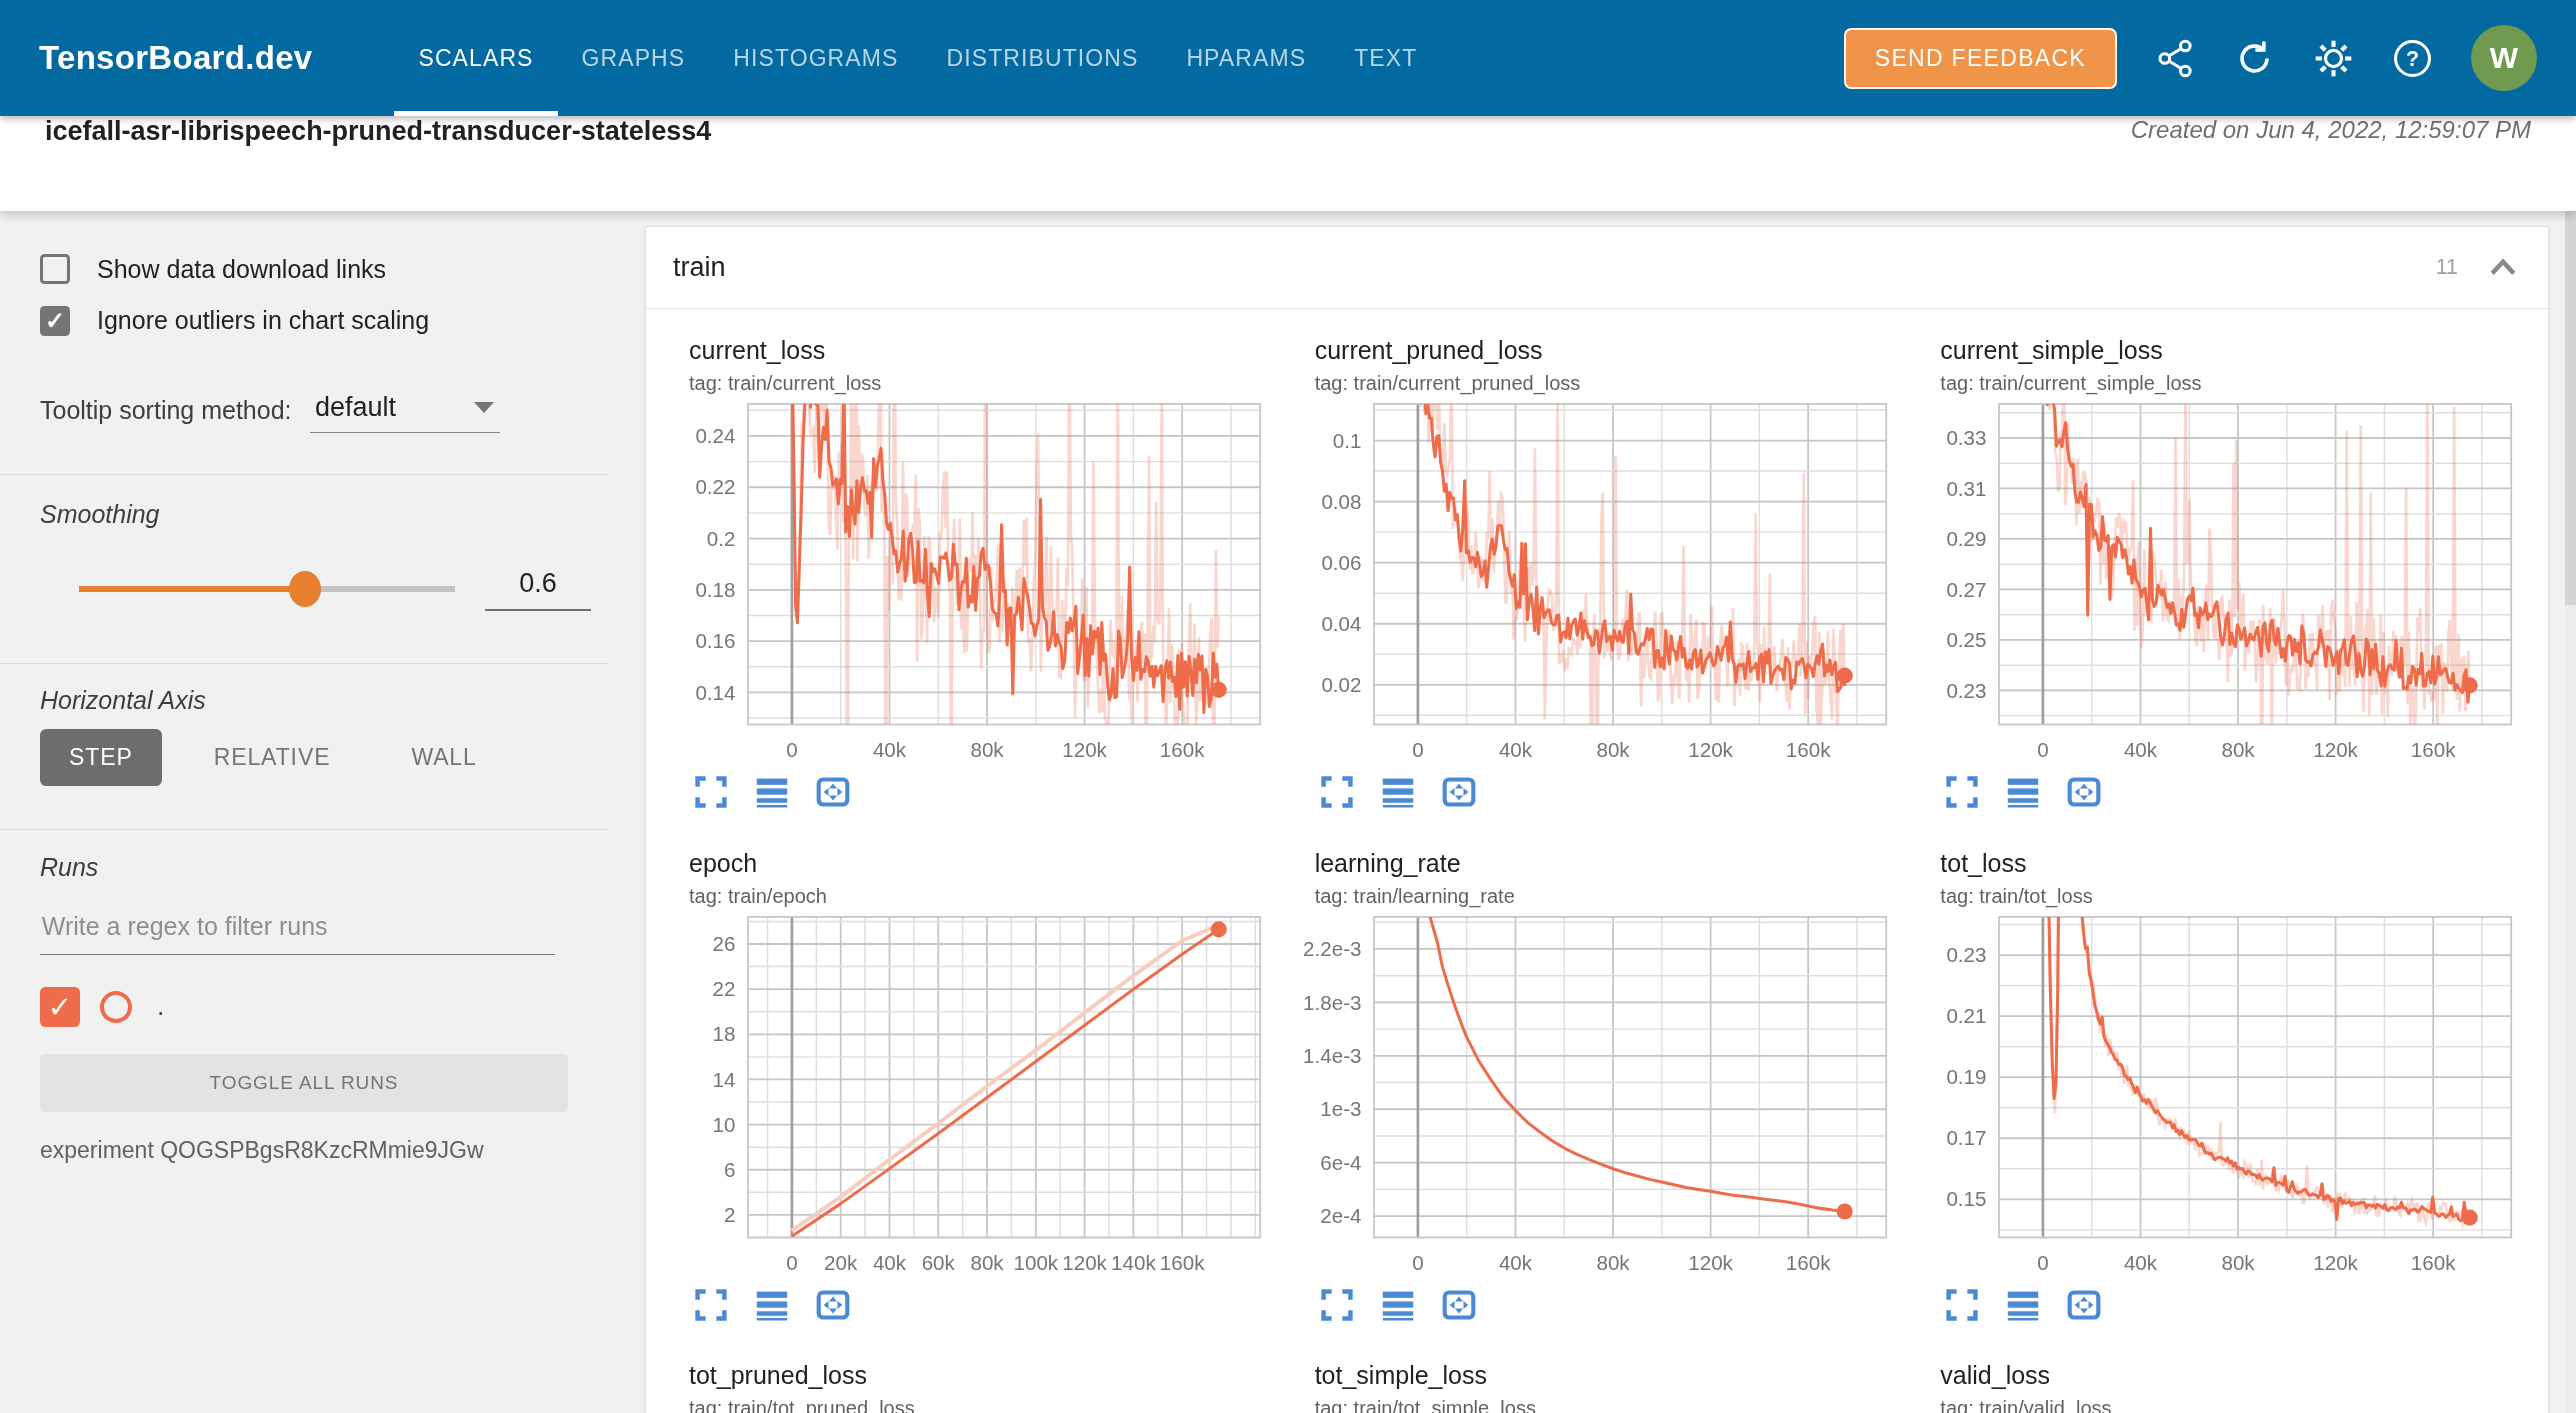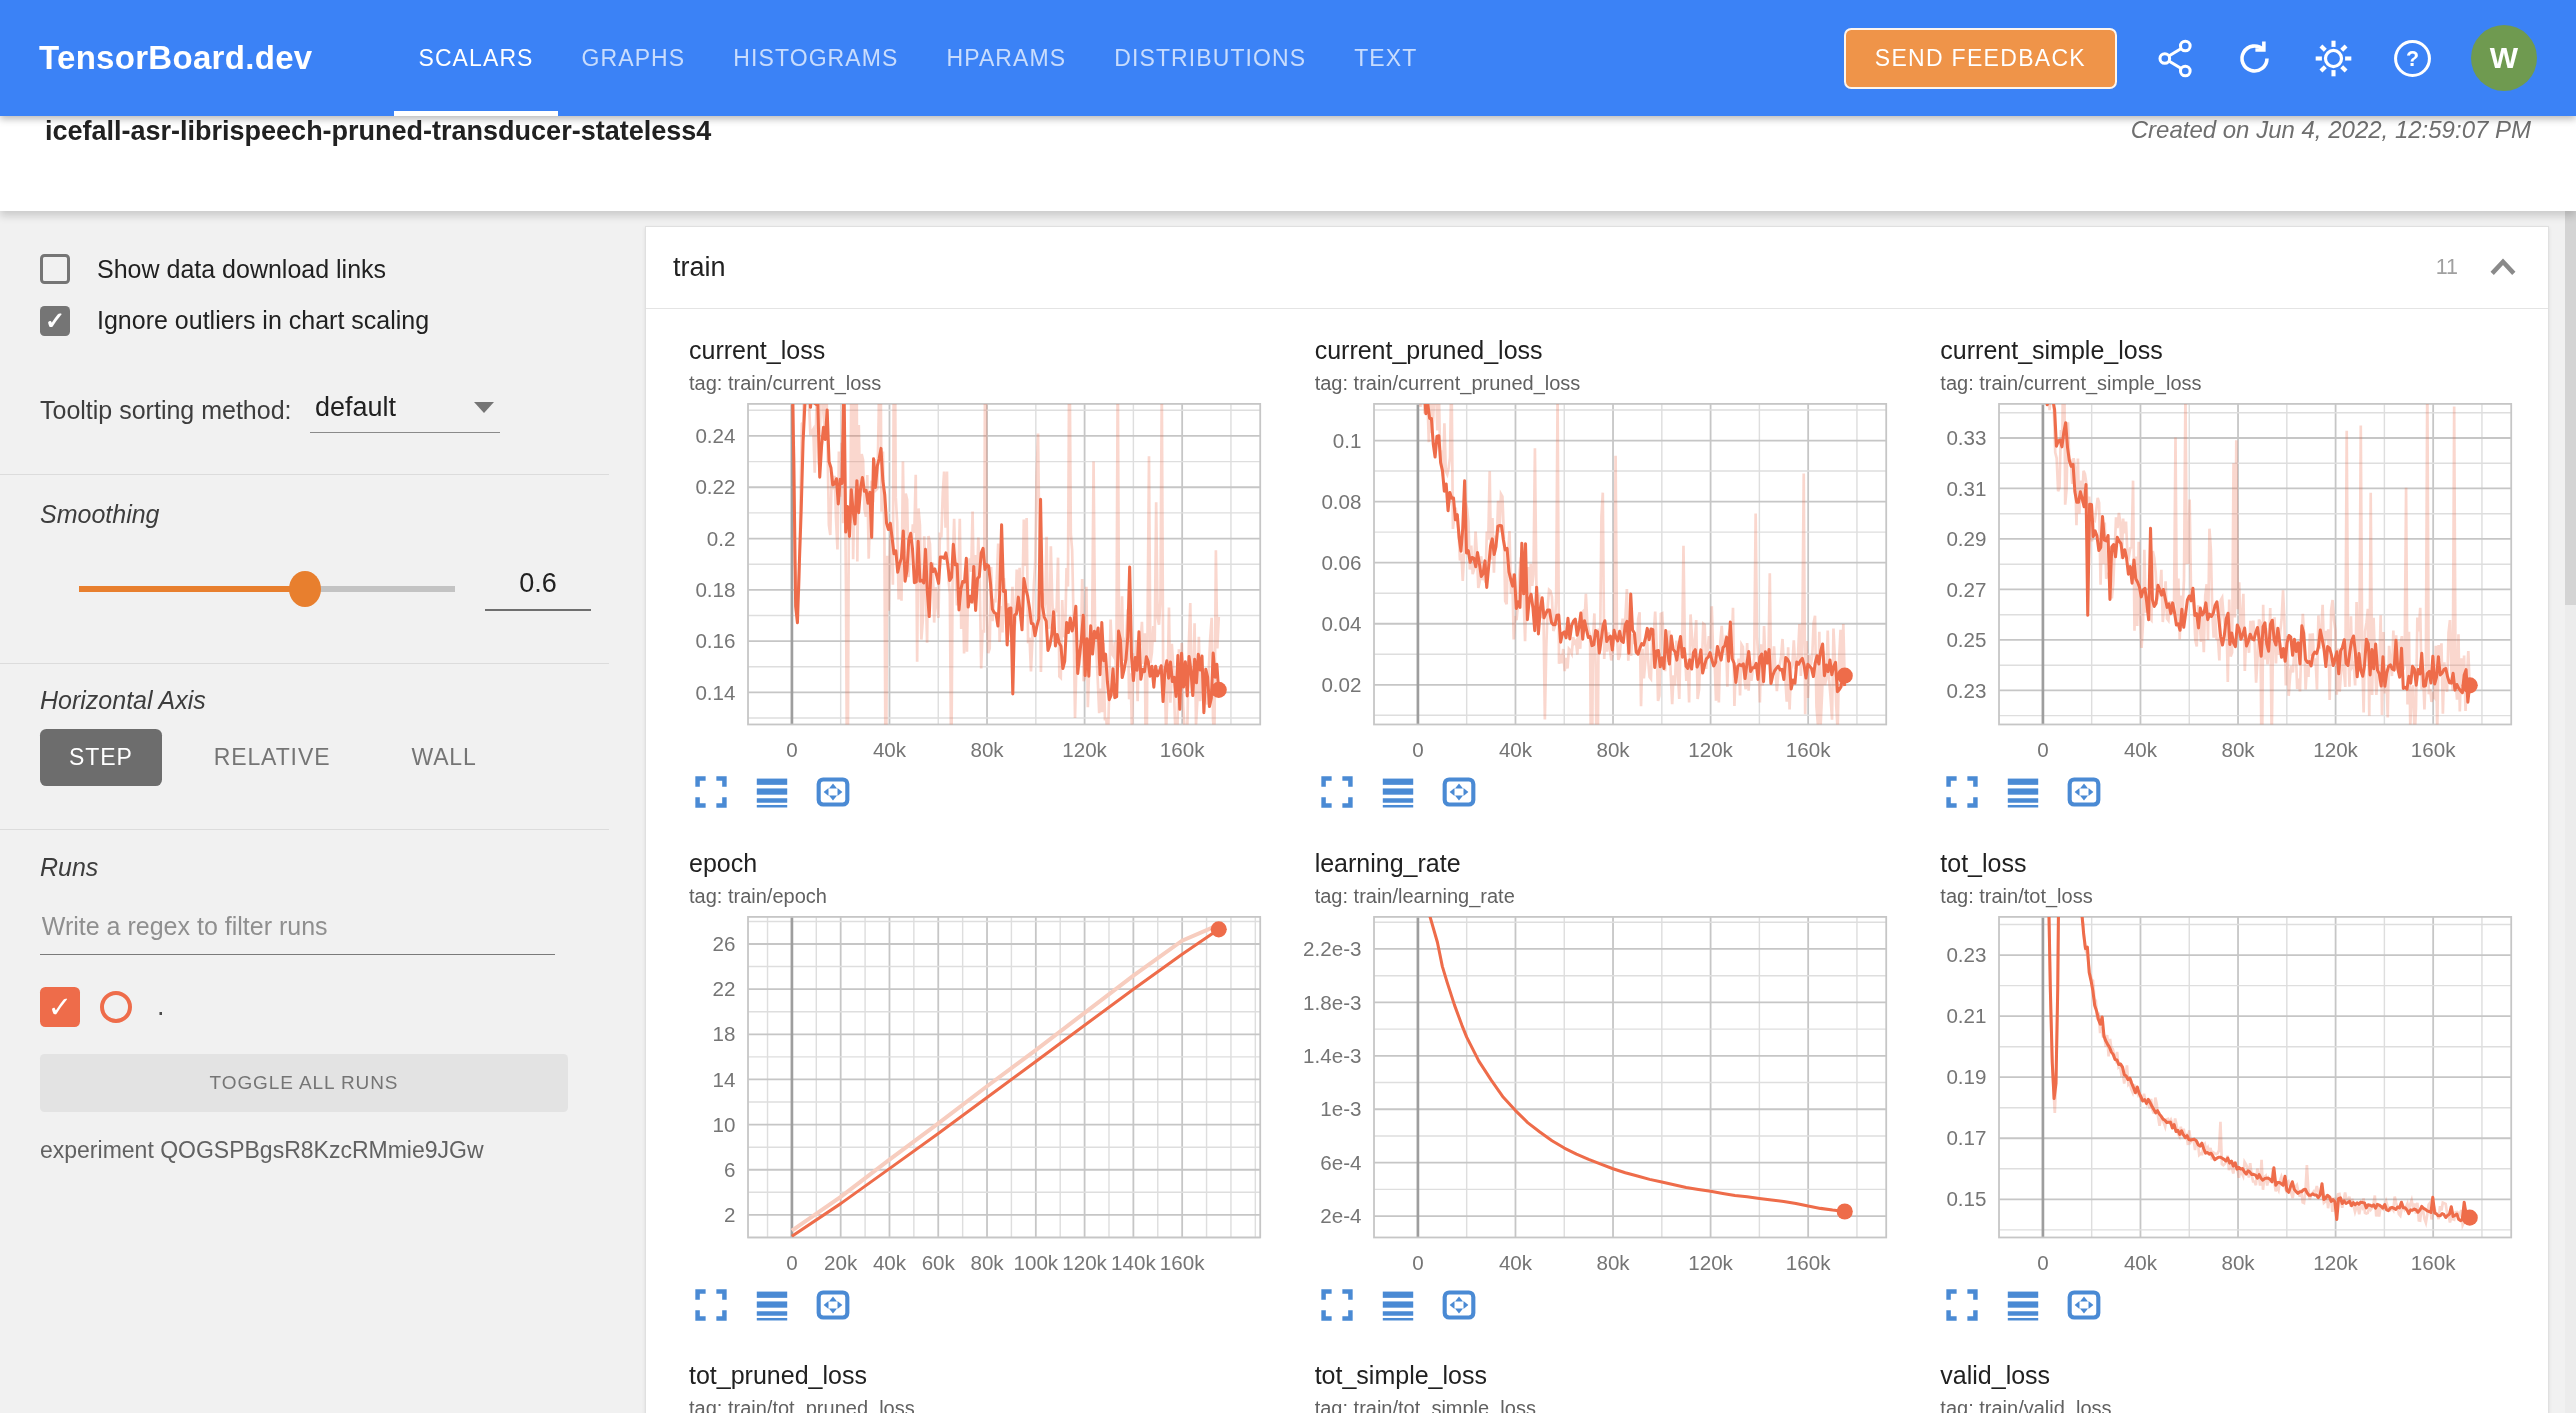--- a/index.html
+++ b/index.html
@@ -3,21 +3,21 @@
 <meta charset="utf-8">
 <style>
   * { margin:0; padding:0; box-sizing:border-box; }
   html,body { background:#e9e9e9; }
   .app {
     position:relative; width:2576px; height:1413px; overflow:hidden;
     background:#f1f1f1; font-family:"Liberation Sans", sans-serif;
   }
   
   .topbar {
-    position:relative; z-index:6; height:116px; background:#3b82f6;
+    position:relative; z-index:6; height:116px; background:#0369a1;
     display:flex; align-items:center; padding:0 39px;
     box-shadow:0 2.7px 7.2px rgba(0,0,0,.28);
   }
   .logo { color:#fff; font-size:33px; font-weight:bold; letter-spacing:0.3px; }
   .tabs { display:flex; height:100%; margin-left:82px; }
   .tab {
     position:relative; display:flex; align-items:center; padding:0 24px;
     color:rgba(255,255,255,.72); font-size:23px; letter-spacing:1.1px; cursor:pointer;
   }
   .tab.active { color:#fff; }
@@ -143,22 +143,22 @@
 <body>
 
 <div class="app">
 
   <header class="topbar">
     <div class="logo">TensorBoard.dev</div>
     <nav class="tabs" id="tabs-nav">
         <div class="tab active">SCALARS</div>
         <div class="tab">GRAPHS</div>
         <div class="tab">HISTOGRAMS</div>
+        <div class="tab">DISTRIBUTIONS</div>
         <div class="tab">HPARAMS</div>
-        <div class="tab">DISTRIBUTIONS</div>
         <div class="tab">TEXT</div>
       </nav>
     <div class="topbar-right">
       <button class="feedback-btn">SEND FEEDBACK</button>
       <button class="icon-btn">
         <span><svg viewBox="0 0 46 46" fill="none" stroke="#fff" stroke-width="3.4">
           <circle cx="34" cy="9" r="5.4"></circle>
               <circle cx="11" cy="23" r="5.4"></circle>
               <circle cx="34" cy="37" r="5.4"></circle>
           <line x1="16" y1="20" x2="29" y2="12"></line>

